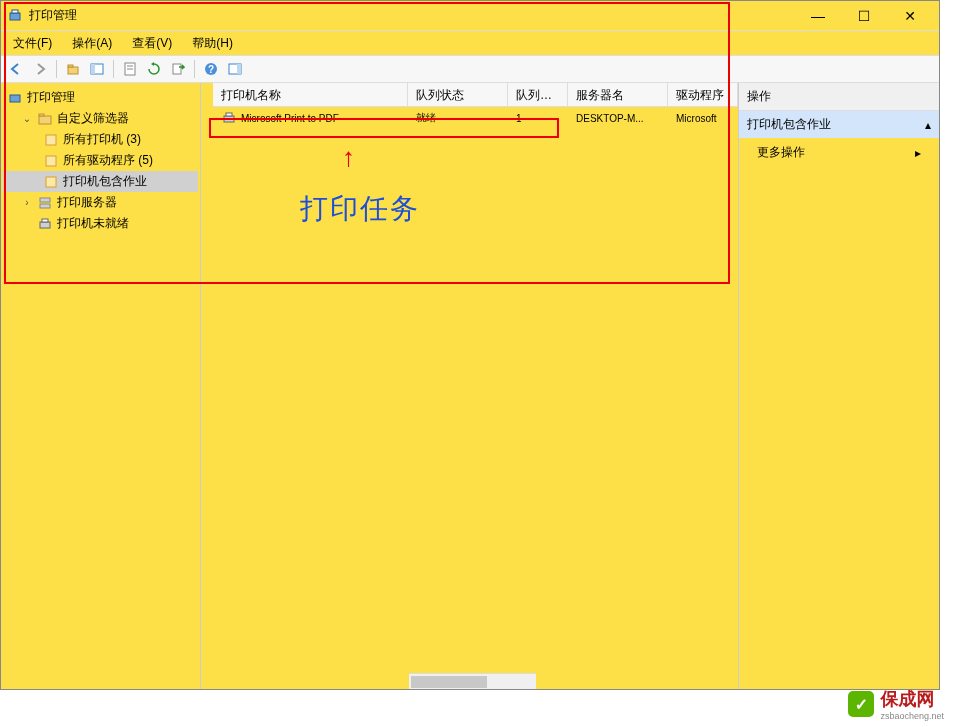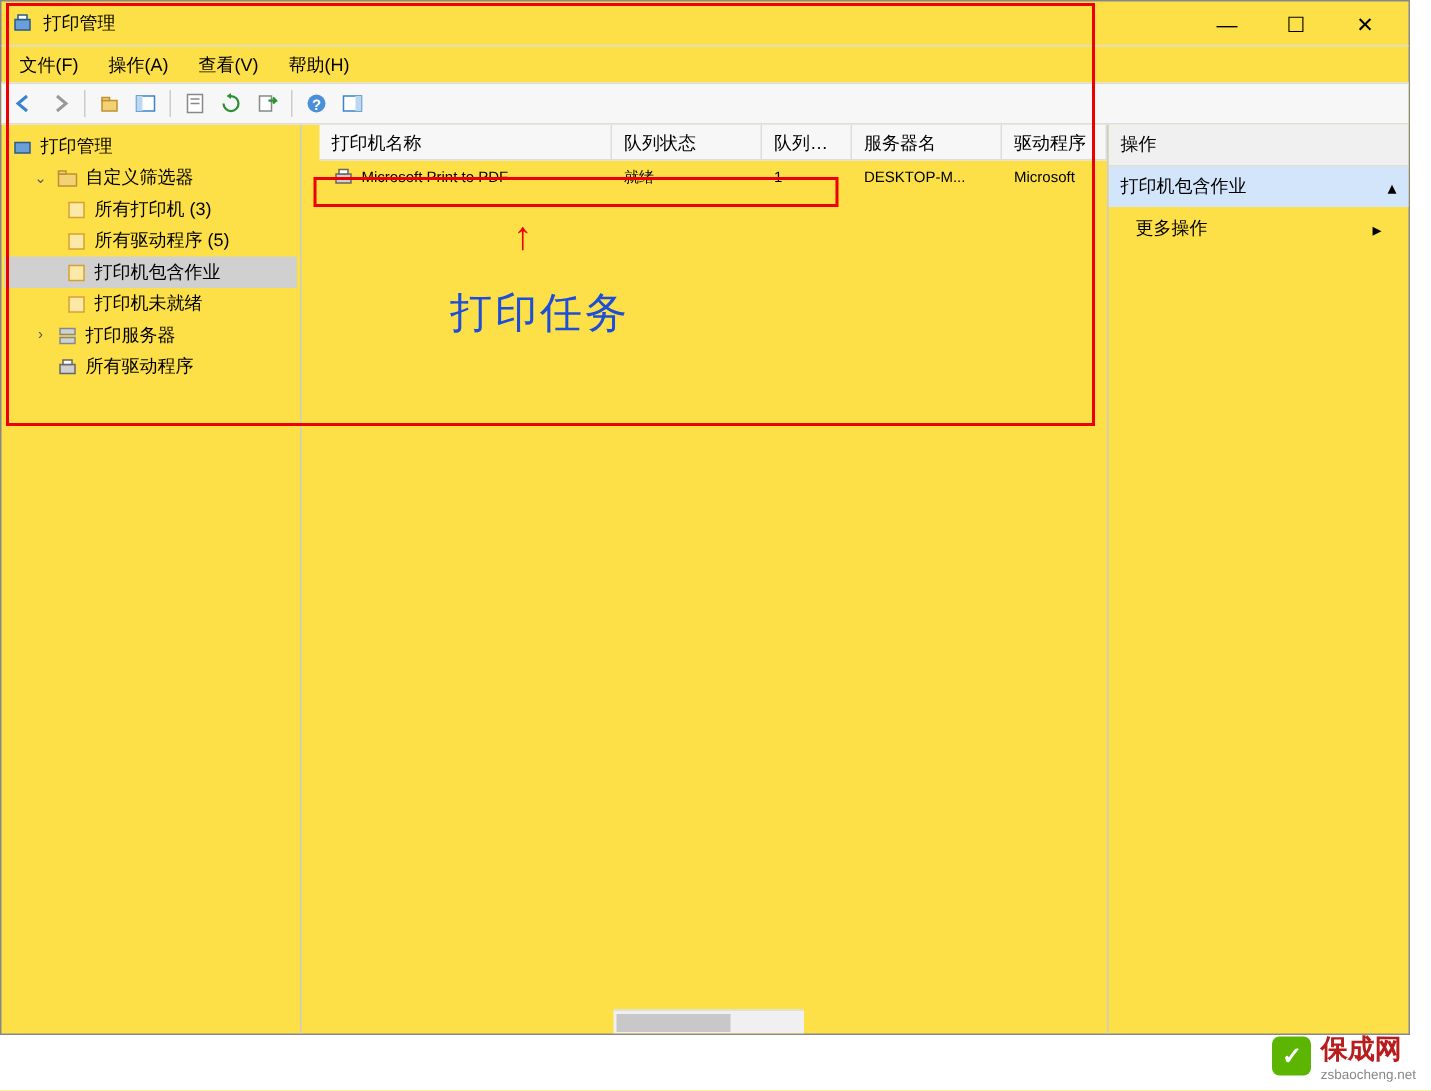--- a/index.html
+++ b/index.html
@@ -178,47 +178,39 @@
         <span>所有驱动程序 (5)</span>
       </div>
       <div class="tree-item tree-indent-2 selected">
         <span class="tree-icon">
             <svg width="14" height="14" viewBox="0 0 14 14">
               <rect x="2" y="2" width="10" height="10" fill="#fce9a8" stroke="#d8a030"></rect>
             </svg>
           </span>
         <span>打印机包含作业</span>
       </div>
-      <div class="tree-item tree-indent-2">
-        <span class="tree-icon">
-            <svg width="14" height="14" viewBox="0 0 14 14">
-              <rect x="2" y="2" width="10" height="10" fill="#fce9a8" stroke="#d8a030"></rect>
-            </svg>
-          </span>
-        <span>打印机未就绪</span>
-      </div>
       <div class="tree-item tree-indent-1">
         <span class="tree-toggle">›</span>
         <span class="tree-icon">
             <svg width="14" height="14" viewBox="0 0 14 14">
               <rect x="2" y="2" width="10" height="4" fill="#d0d0d0" stroke="#888"></rect>
               <rect x="2" y="8" width="10" height="4" fill="#d0d0d0" stroke="#888"></rect>
             </svg>
           </span>
         <span>打印服务器</span>
       </div>
       <div class="tree-item tree-indent-1">
         <span class="tree-toggle"></span>
         <span class="tree-icon">
             <svg width="14" height="14" viewBox="0 0 14 14">
               <rect x="2" y="5" width="10" height="6" fill="#d0d0d0" stroke="#666"></rect>
               <rect x="4" y="2" width="6" height="3" fill="#fff" stroke="#666"></rect>
             </svg>
           </span>
-        <span>所有驱动程序</span>
+        <span>打印机未就绪</span>
       </div>
     </div>
 
     <div class="center-panel">
       <div class="list-header">
         <div class="list-header-cell col-name">打印机名称</div>
         <div class="list-header-cell col-status">队列状态</div>
         <div class="list-header-cell col-jobs">队列中...</div>
         <div class="list-header-cell col-server">服务器名</div>
         <div class="list-header-cell col-driver">驱动程序</div>

